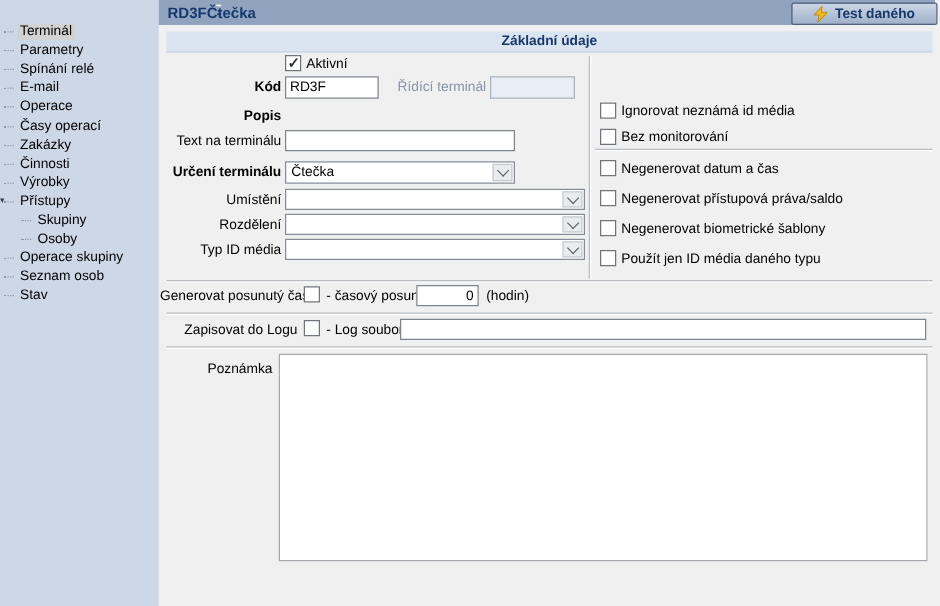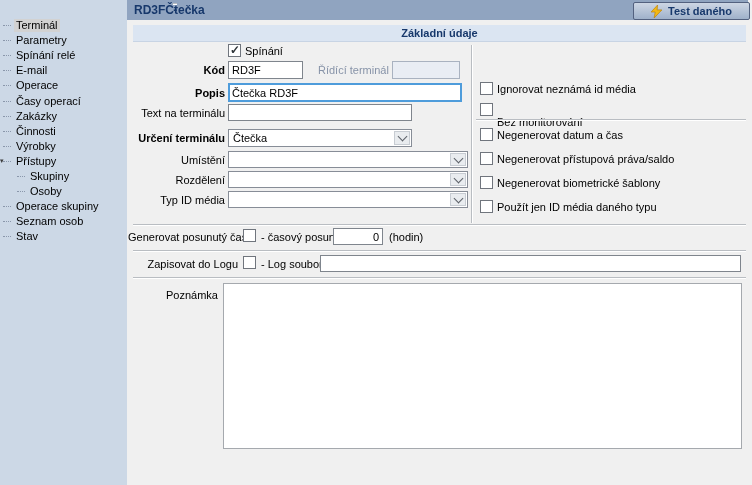--- a/index.html
+++ b/index.html
@@ -133,29 +133,28 @@
       <svg width="11" height="13" viewBox="0 0 10 12">
         <polygon points="6,0 0,6.5 3.8,6.5 2.8,12 10,4.5 5.6,4.5" fill="#f2b815" stroke="#b97e06" stroke-width="0.6"></polygon>
       </svg>
       <span>Test daného</span>
     </div>
   </div>
 
   <div class="secbar">Základní údaje</div>
 
   <input type="checkbox" class="cb" style="left: 228px; top: 44px;" checked="true">
-  <span class="llabel" style="left:245px;top:45px;">Spínání</span>
+  <span class="llabel" style="left:245px;top:45px;">Aktivní</span>
 
   <span class="rlabel b" style="left:125px;top:64px;width:100px;">Kód</span>
   <input type="text" class="tin" style="left: 228px; top: 61px; width: 75px; height: 18px;" value="RD3F">
   <span class="llabel dim" style="left:318px;top:64px;">Řídící terminál</span>
   <input type="text" class="tin" disabled="" style="left: 392px; top: 61px; width: 68px; height: 18px;" value="">
 
   <span class="rlabel b" style="left:125px;top:87px;width:100px;">Popis</span>
-  <input type="text" class="tin focused" style="left: 228px; top: 83px; width: 234px; height: 19px;" value="Čtečka RD3F">
 
   <span class="rlabel" style="left:125px;top:107px;width:100px;">Text na terminálu</span>
   <input type="text" class="tin" style="left: 228px; top: 104px; width: 184px; height: 17px;" value="">
 
   <span class="rlabel b" style="left:125px;top:132px;width:100px;">Určení terminálu</span>
   <div class="combo" style="left:228px;top:129px;width:184px;height:18px;">
     <span class="val">Čtečka</span>
     <span class="btn">
         <span class="chev"></span>
       </span>
@@ -183,21 +182,21 @@
     <span class="btn">
         <span class="chev"></span>
       </span>
   </div>
 
   <div class="vsep" style="left:471px;top:45px;height:178px;"></div>
 
   <input type="checkbox" class="cb" style="left: 480px; top: 82px;">
   <span class="llabel" style="left:497px;top:83px;">Ignorovat neznámá id média</span>
   <input type="checkbox" class="cb" style="left: 480px; top: 103px;">
-  <span class="llabel" style="left:497px;top:116px;">Bez monitorování</span>
+  <span class="llabel" style="left:497px;top:104px;">Bez monitorování</span>
 
   <div class="sep" style="left:476px;top:119px;width:270px;"></div>
 
   <input type="checkbox" class="cb" style="left: 480px; top: 128px;">
   <span class="llabel" style="left:497px;top:129px;">Negenerovat datum a čas</span>
   <input type="checkbox" class="cb" style="left: 480px; top: 152px;">
   <span class="llabel" style="left:497px;top:153px;">Negenerovat přístupová práva/saldo</span>
   <input type="checkbox" class="cb" style="left: 480px; top: 176px;">
   <span class="llabel" style="left:497px;top:177px;">Negenerovat biometrické šablony</span>
   <input type="checkbox" class="cb" style="left: 480px; top: 200px;">

